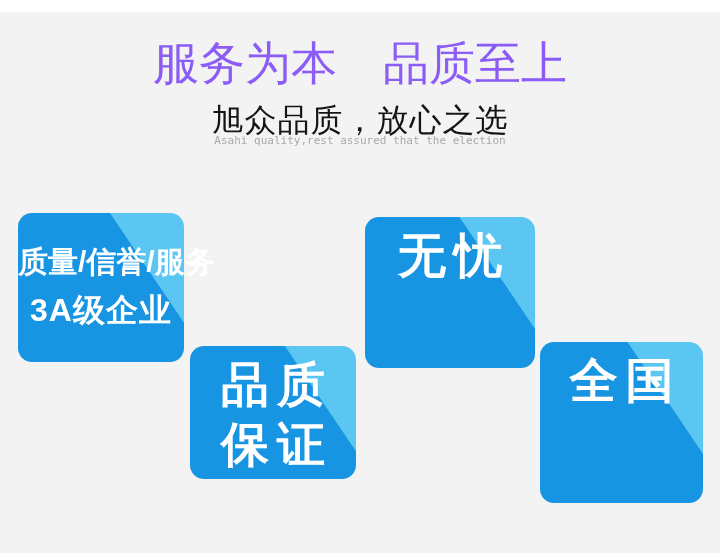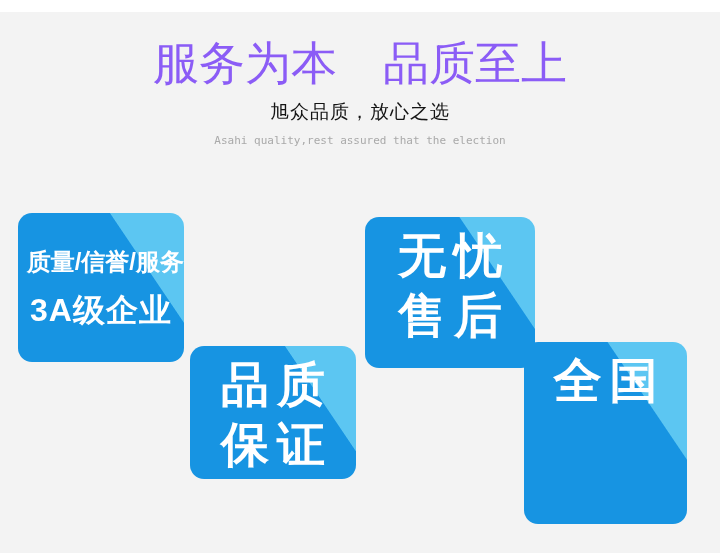--- a/index.html
+++ b/index.html
@@ -37,21 +37,21 @@
     white-space: pre;
     line-height: 1.2;
   }
   .subtitle-cn {
     position: absolute;
     left: 0;
     top: 100px;
     width: 720px;
     margin: 0;
     text-align: center;
-    font-size: 19px;
+    font-size: 32px;
     font-weight: 400;
     color: #141414;
     font-family: "Liberation Serif", "DejaVu Serif", serif;
     letter-spacing: 1px;
     line-height: 1.25;
   }
   .subtitle-en {
     position: absolute;
     left: 0;
     top: 134px;
@@ -68,29 +68,28 @@
     border-radius: 14px;
     background: linear-gradient(56deg, #1794e2 72%, #5cc6f2 72.4%);
     color: #ffffff;
     text-align: center;
     font-weight: 700;
     box-sizing: border-box;
   }
   .badge-3a        { left: 18px;  top: 213px; width: 166px; height: 149px; }
   .badge-quality   { left: 190px; top: 346px; width: 166px; height: 133px; }
   .badge-aftersale { left: 365px; top: 217px; width: 170px; height: 151px; }
-  .badge-warranty  { left: 524px; top: 342px; width: 163px; height: 182px; }
+  .badge-warranty  { left: 540px; top: 342px; width: 163px; height: 161px; }
 
   .badge .line-small {
     margin-top: 36px;
-    font-size: 24px;
+    font-size: 30px;
     line-height: 26px;
     letter-spacing: 0px;
     white-space: nowrap;
-    text-align: right;
   }
   .badge .line-3a {
     margin-top: 16px;
     font-size: 32px;
     line-height: 38px;
     letter-spacing: 1px;
     white-space: nowrap;
   }
   .badge.big-text {
     padding-top: 9px;
@@ -121,20 +120,19 @@
     <div class="line-3a">3A级企业</div>
   </div>
 
   <div class="badge big-text badge-quality">
     <div class="big-line">品质</div>
     <div class="big-line">保证</div>
   </div>
 
   <div class="badge big-text badge-aftersale">
     <div class="big-line">无忧</div>
-    <div class="big-line">售后</div>
   </div>
 
   <div class="badge big-text badge-warranty">
     <div class="big-line">全国</div>
   </div>
 
 </div>
 
 </body></html>

